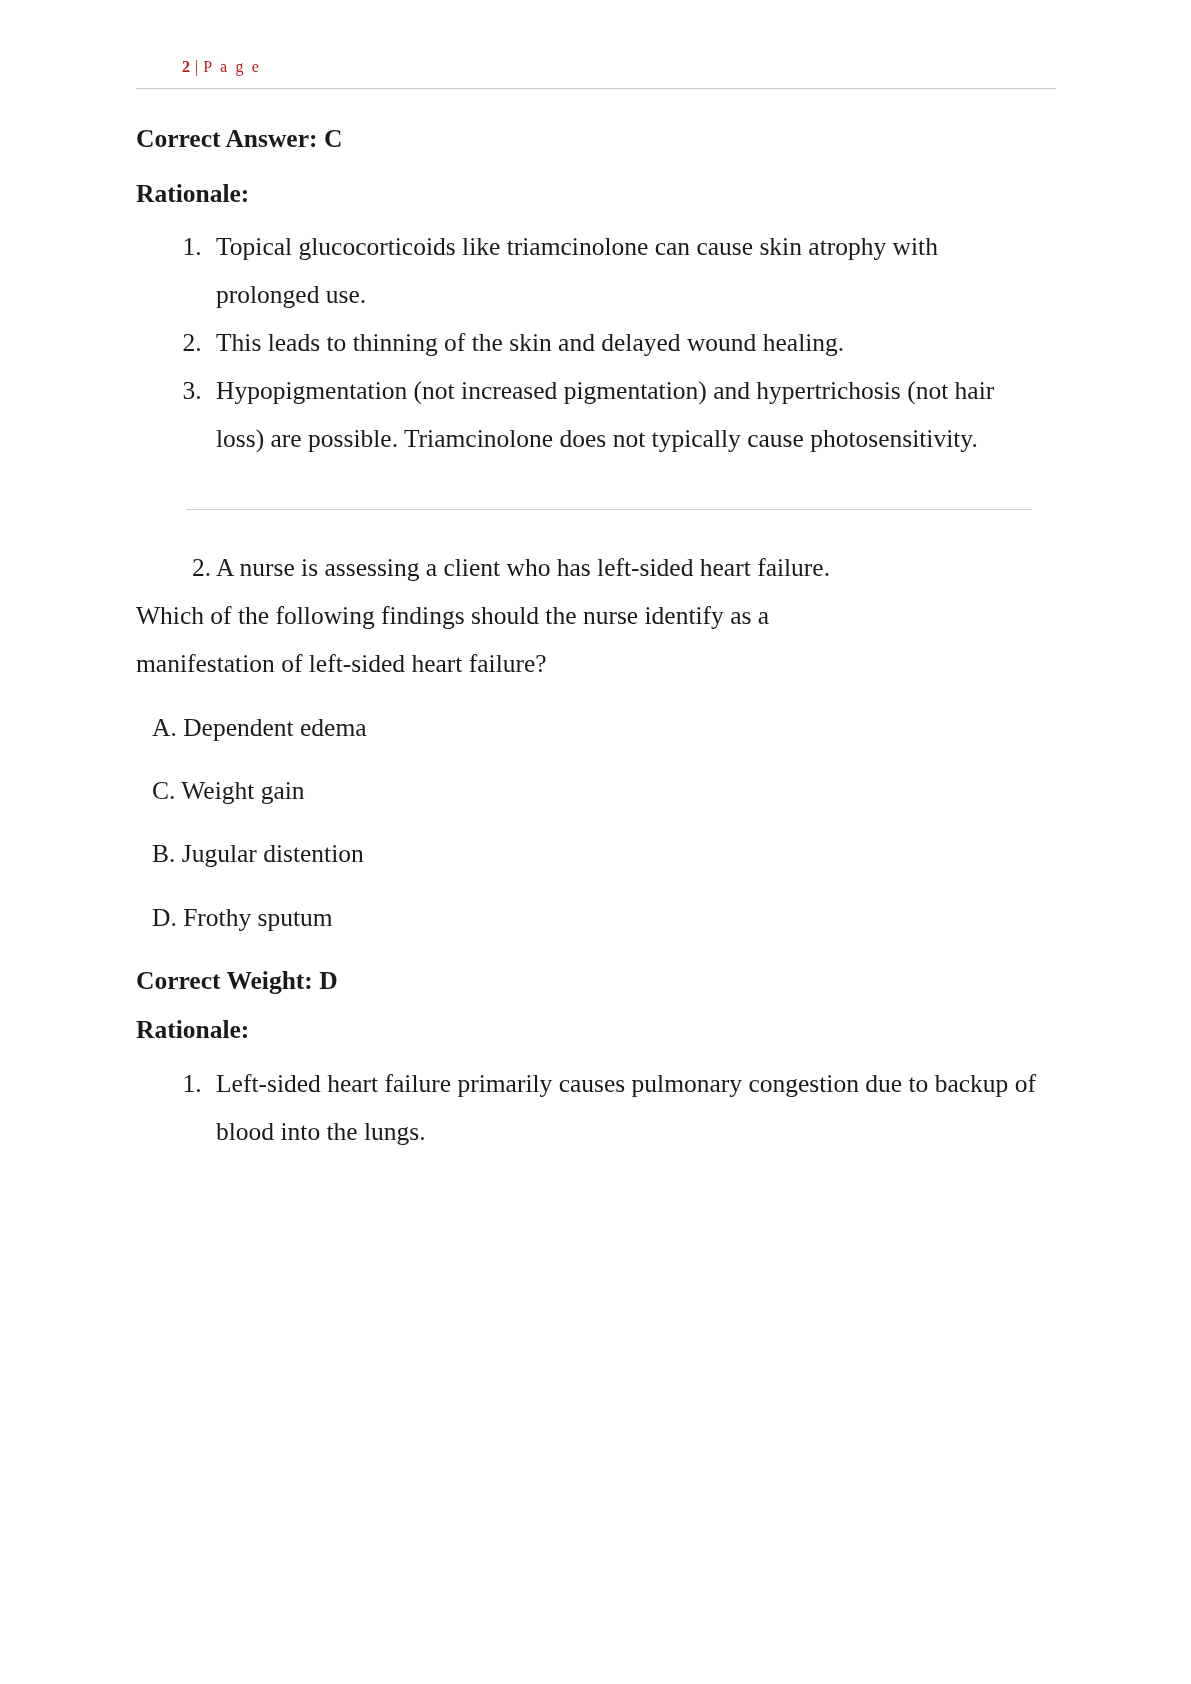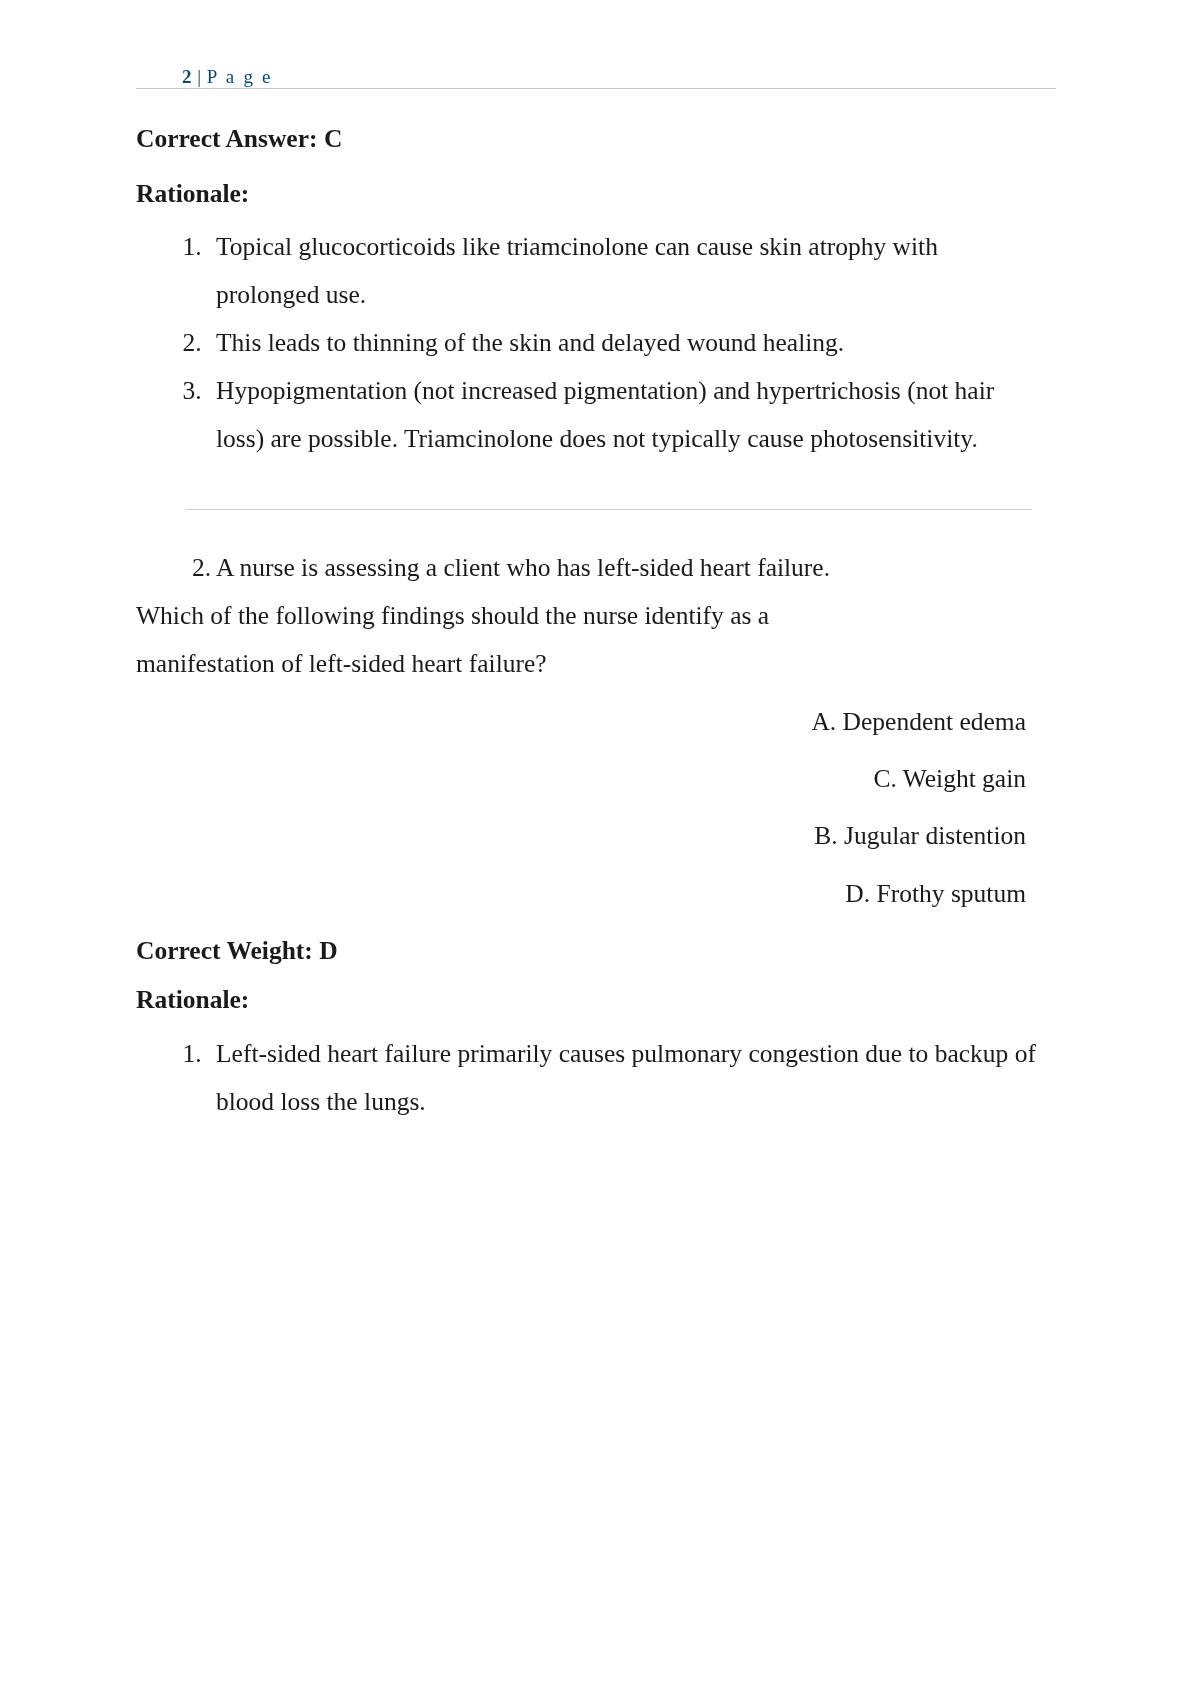--- a/index.html
+++ b/index.html
@@ -25,25 +25,24 @@
   
   .header {
     position: absolute;
     top: 58px;
     left: 136px;
     width: 920px;
     height: 40px;
   }
   .header-text {
     font-family: "Liberation Serif", serif;
-    font-size: 19px;
-    color: #0c4a6e;
+    font-size: 16px;
+    color: #b91c1c;
     letter-spacing: 0.5px;
     padding-left: 46px;
-    margin-top: 8px;
   }
   .header-text .pagenum {
     font-weight: bold;
   }
   .header-text .sep {
     font-weight: normal;
   }
   .header-text .pagelabel {
     font-weight: normal;
     letter-spacing: 2.2px;
@@ -110,22 +109,21 @@
     line-height: 1.88;
     margin: 0;
   }
   .q-line.first {
     text-indent: 56px;
   }
 
   .opt {
     font-size: 25.5px;
     line-height: 1.86;
-    margin: 10px;
-    text-align: right;
+    margin: 16px;
   }
 
   .answer-line {
     font-size: 25.5px;
     font-weight: bold;
     line-height: 1.9;
     margin: 0;
   }
 
   ol.rlist2 {
@@ -172,17 +170,17 @@
 
     <p class="opt">A. Dependent edema</p>
     <p class="opt">C. Weight gain</p>
     <p class="opt">B. Jugular distention</p>
     <p class="opt">D. Frothy sputum</p>
 
     <p class="answer-line">Correct Weight: D</p>
     <p class="answer-line">Rationale:</p>
 
     <ol class="rlist2">
-      <li>Left-sided heart failure primarily causes pulmonary congestion due to backup of blood loss the lungs.</li>
+      <li>Left-sided heart failure primarily causes pulmonary congestion due to backup of blood into the lungs.</li>
     </ol>
 
   </div>
 </div>
 
 </body></html>

